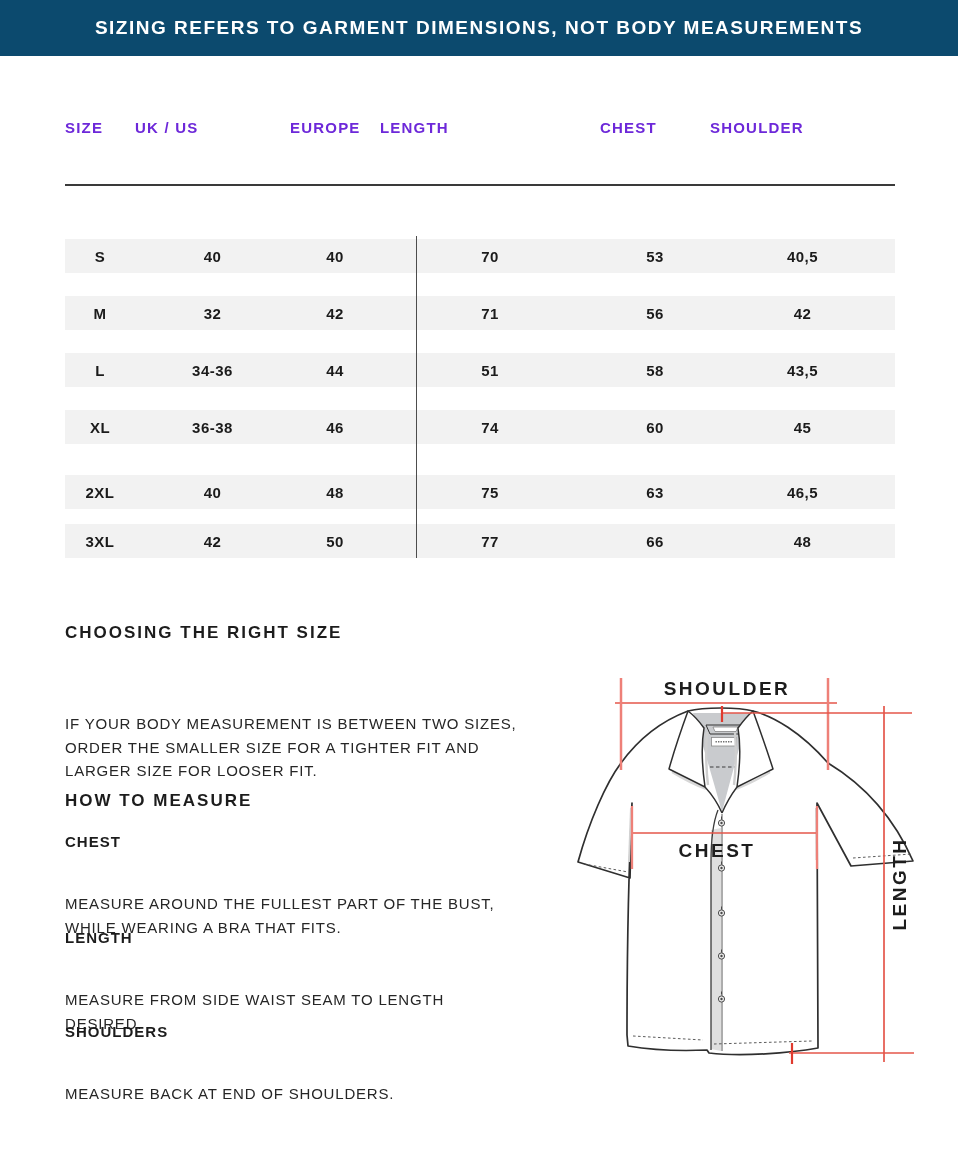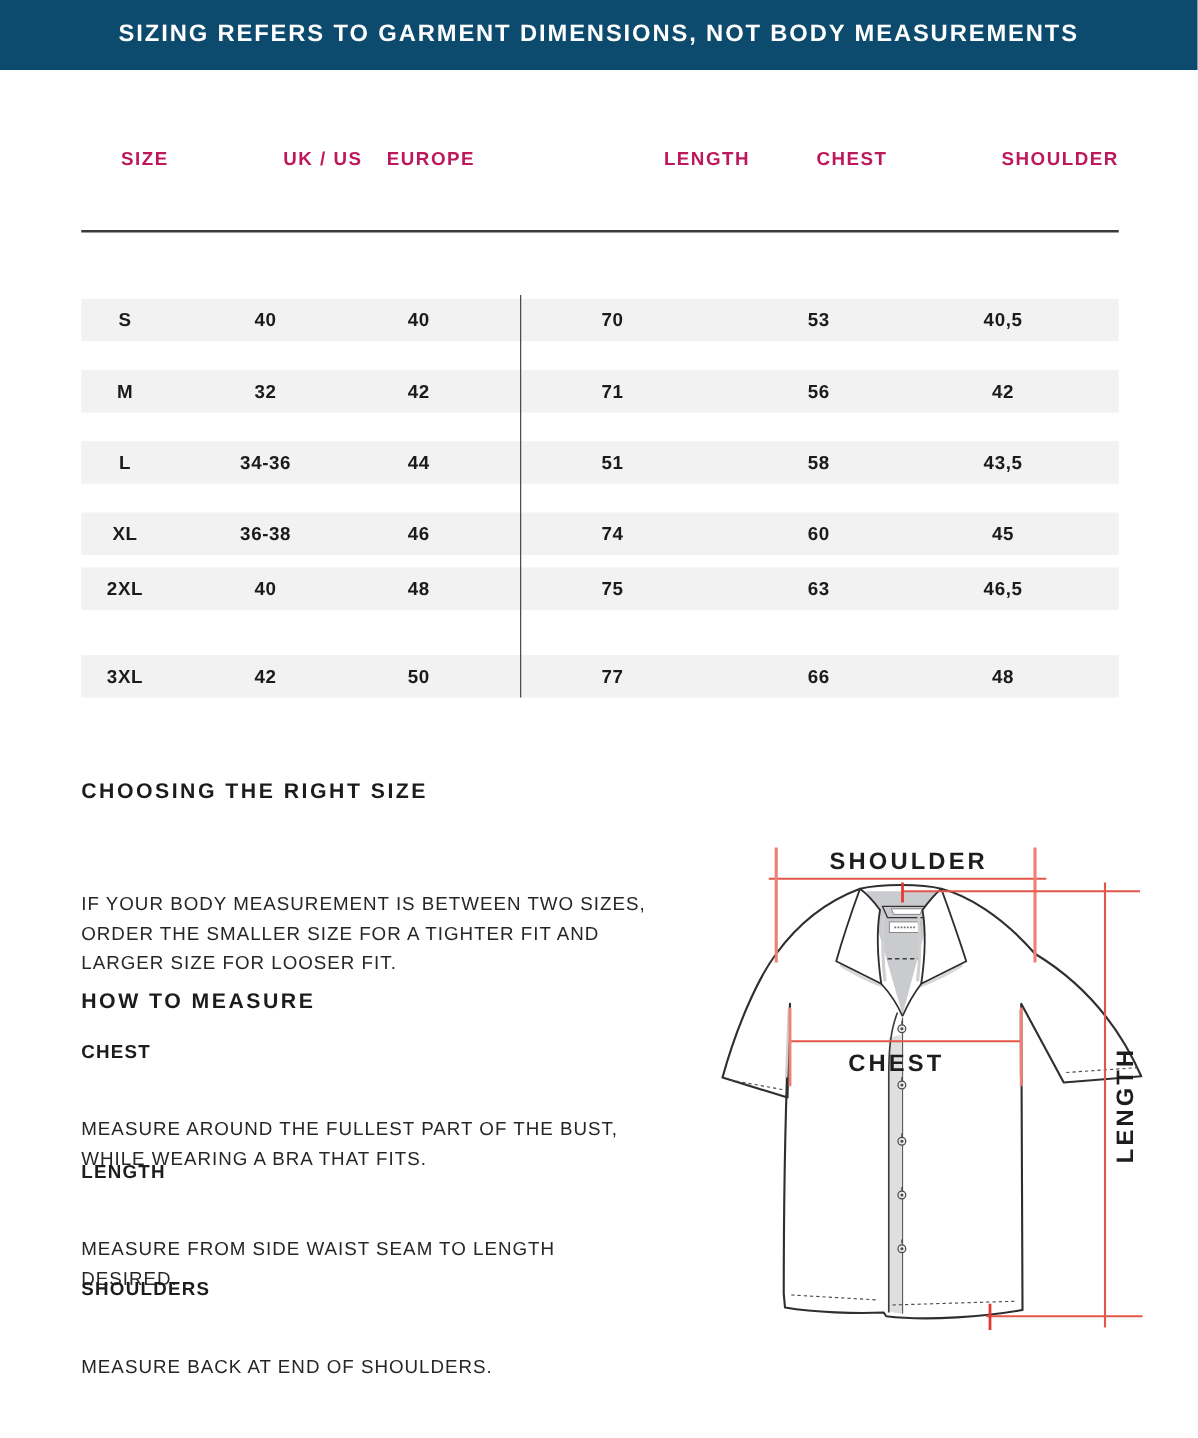--- a/index.html
+++ b/index.html
@@ -17,21 +17,21 @@
   .banner span{
     color:#ffffff;font-size:19px;font-weight:bold;letter-spacing:1.5px;white-space:nowrap;
   }
   
   .tgrid{
     display:grid;grid-template-columns:70px 155px 90px 220px 110px 185px;
     width:830px;align-items:center;
   }
   .thead{left:65px;top:112px;height:30px;}
   .thead span{
-    text-align:right;font-weight:bold;font-size:15px;letter-spacing:1.2px;color:#be185d;
+    text-align:left;font-weight:bold;font-size:15px;letter-spacing:1.2px;color:#6d28d9;
   }
   .hrule{left:65px;top:184px;width:830px;height:2px;background:#3a3a3a;}
   .trow{
     left:65px;height:34px;background:#f2f2f2;
   }
   .trow span{
     text-align:center;font-weight:bold;font-size:15px;letter-spacing:.5px;color:#1b1b1b;
   }
   .vdivider{left:416px;top:236px;width:1px;height:322px;background:#4d4d4d;}
   
@@ -87,21 +87,21 @@
   <span>43,5</span>
 </div>
 <div class="abs tgrid trow" style="top:410px">
   <span>XL</span>
   <span>36-38</span>
   <span>46</span>
   <span>74</span>
   <span>60</span>
   <span>45</span>
 </div>
-<div class="abs tgrid trow" style="top:454px">
+<div class="abs tgrid trow" style="top:475px">
   <span>2XL</span>
   <span>40</span>
   <span>48</span>
   <span>75</span>
   <span>63</span>
   <span>46,5</span>
 </div>
 <div class="abs tgrid trow" style="top:524px">
   <span>3XL</span>
   <span>42</span>

